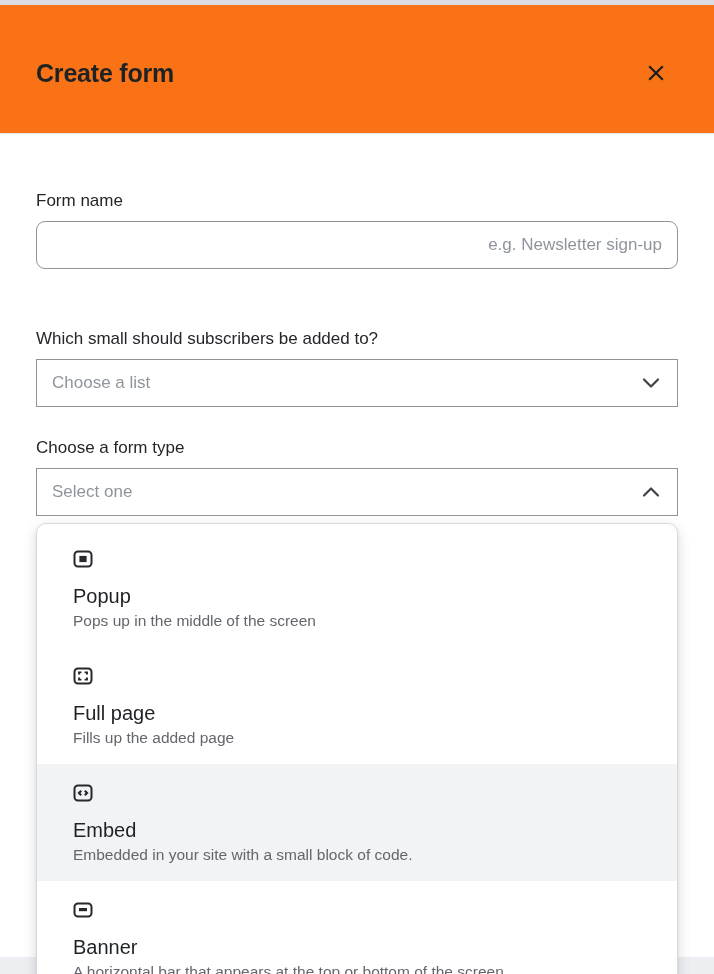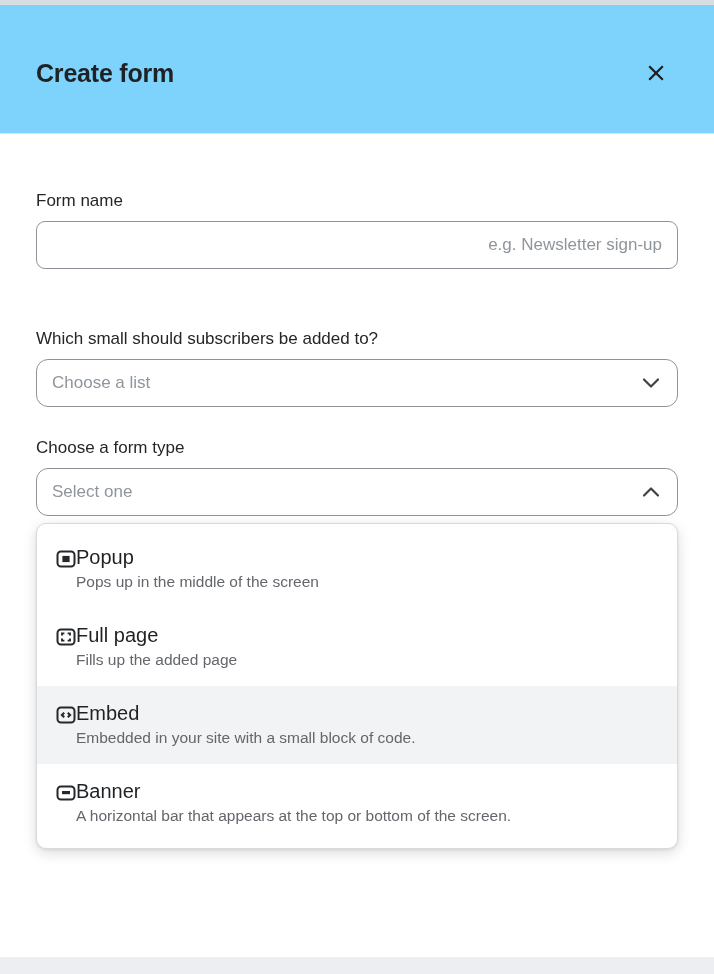--- a/index.html
+++ b/index.html
@@ -11,21 +11,21 @@
   }
   .screen { position: relative; width: 714px; height: 974px; background: #ffffff; }
 
   .top-strip { height: 5px; background: #d9dce0; }
 
   .modal-header {
     box-sizing: border-box; height: 129px;
     display: flex; align-items: center; justify-content: space-between;
     padding: 8px 42px 0 36px;
     border-bottom: 1px solid #e5e6e8;
-    background: #7dd3fc;
+    background: #f97316;
   }
   .modal-title { font-size: 25px; font-weight: 700; letter-spacing: -0.2px; color: #1f2225; }
   .close-btn { background: none; border: none; padding: 4px; margin: 0; cursor: pointer; line-height: 0; }
 
   .modal-body { padding: 0 36px; position: relative; z-index: 2; }
 
   .field-label { display: block; font-size: 17px; line-height: 21px; color: #24262a; }
   .label-1 { margin-top: 56px; }
   .label-2 { margin-top: 59px; }
   .label-3 { margin-top: 30px; }
@@ -34,37 +34,37 @@
     display: block; box-sizing: border-box; width: 100%; height: 48px;
     margin-top: 10px; padding: 0 15px;
     border: 1px solid #8f949a; border-radius: 9px;
     font-family: "Liberation Sans", sans-serif; font-size: 17px; color: #202223;
     background: #ffffff; outline: none; text-align: right;
   }
   .text-input::placeholder { color: #8f959c; opacity: 1; }
 
   .select-box {
     box-sizing: border-box; width: 100%; height: 48px; margin-top: 10px;
-    border: 1px solid #8f949a; border-radius: 12px; background: #ffffff;
+    border: 1px solid #8f949a; border-radius: 0; background: #ffffff;
     display: flex; align-items: center; justify-content: space-between;
     padding: 0 13px 0 15px; cursor: pointer;
   }
   .select-value { font-size: 17px; color: #8f959c; }
   .chevron { line-height: 0; }
 
   .dropdown-panel {
     position: relative; z-index: 3;
     margin-top: 7px; padding: 6px 0;
     background: #ffffff;
     border: 1px solid #d8dade; border-radius: 10px;
     box-shadow: 0 4px 14px rgba(0,0,0,0.14), 0 1px 3px rgba(0,0,0,0.08);
   }
   .option {
-    display: flex; align-items: flex-start; gap: 0;
-    padding: 14px 20px 16px 19px; cursor: pointer;
+    display: flex; align-items: flex-start; gap: 14px;
+    padding: 14px 20px 16px 36px; cursor: pointer; flex-direction: column;
   }
   .option.highlighted { background: #f2f3f5; }
   .option-icon { flex: none; width: 20px; height: 20px; margin-top: 5px; line-height: 0; }
   .option-text { min-width: 0; }
   .option-title { font-size: 20px; line-height: 27px; color: #1f2225; }
   .option-desc { font-size: 15.5px; line-height: 21px; color: #63666b; margin-top: 0; }
 
   .page-bottom {
     position: absolute; left: 0; right: 0; bottom: 0; height: 17px;
     background: #edeef1; z-index: 1;

